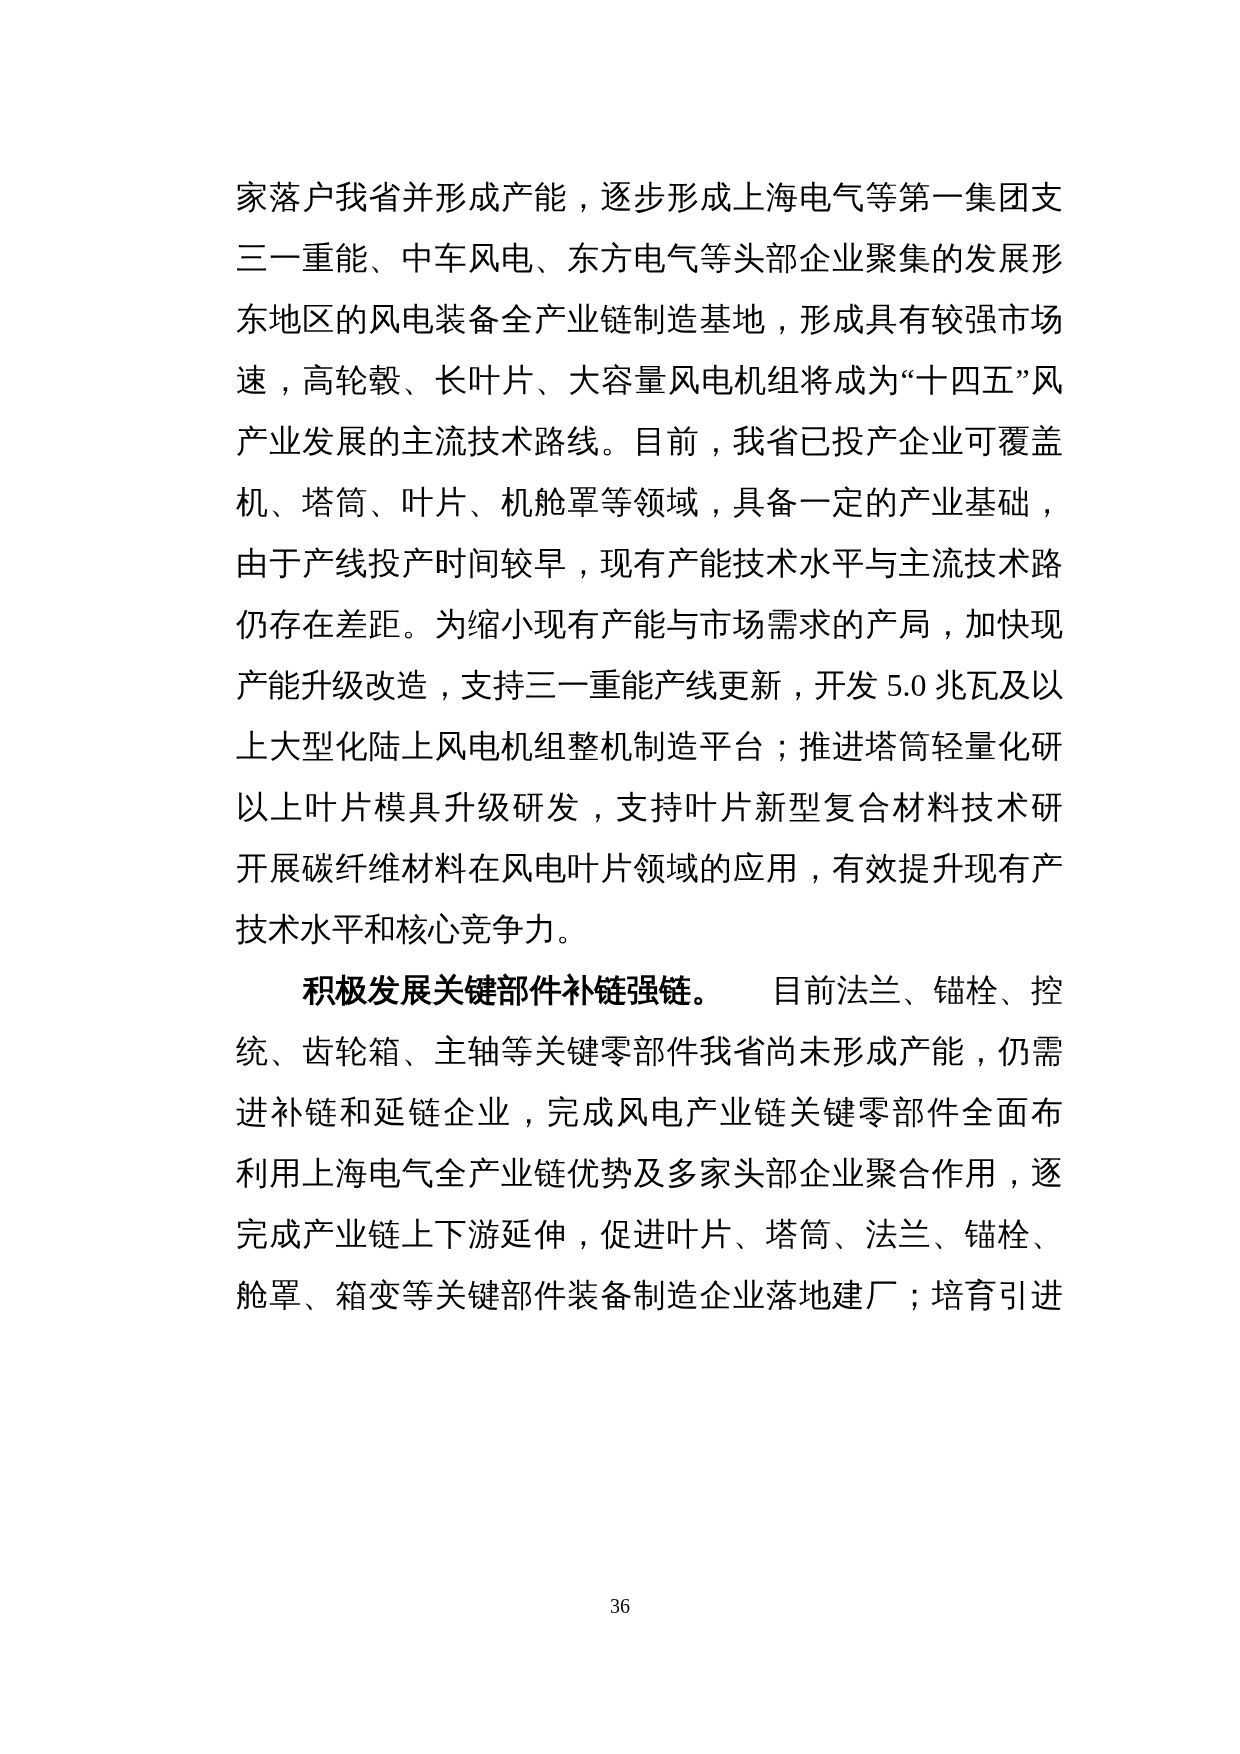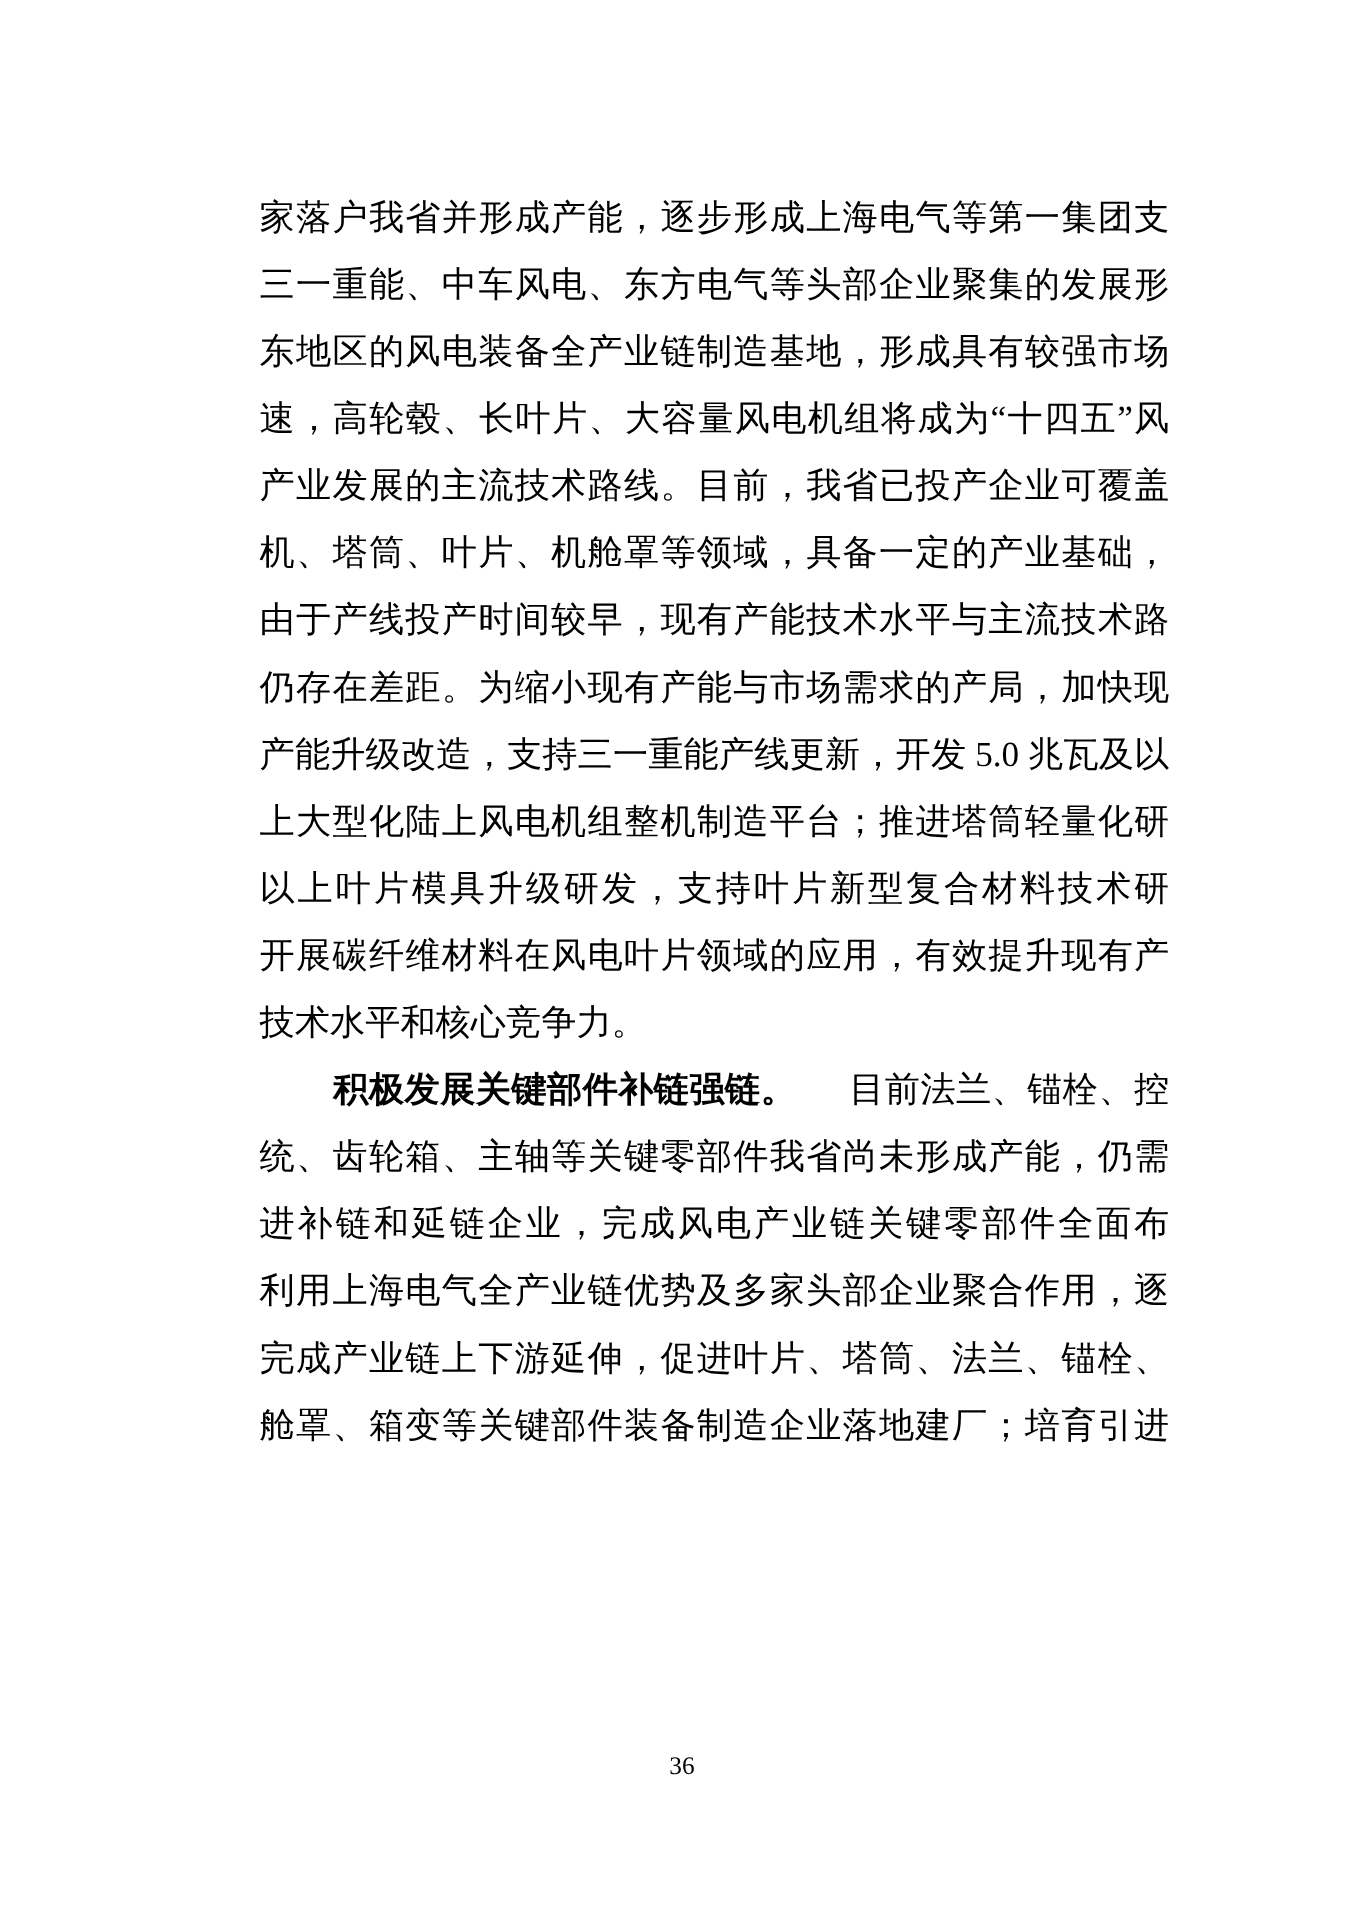--- a/index.html
+++ b/index.html
@@ -47,21 +47,21 @@
   }
   .run.bold {
     font-weight: bold;
   }
   .page-footer {
     position: absolute;
     left: 0;
     top: 1592px;
     width: 1240px;
     text-align: center;
-    font-size: 23px;
+    font-size: 20px;
     line-height: 28px;
     font-family: "Liberation Serif", "DejaVu Serif", serif;
   }
 </style>
 </head>
 <body>
 
 <div class="page">
   <div class="text-block">
       <div class="para">

